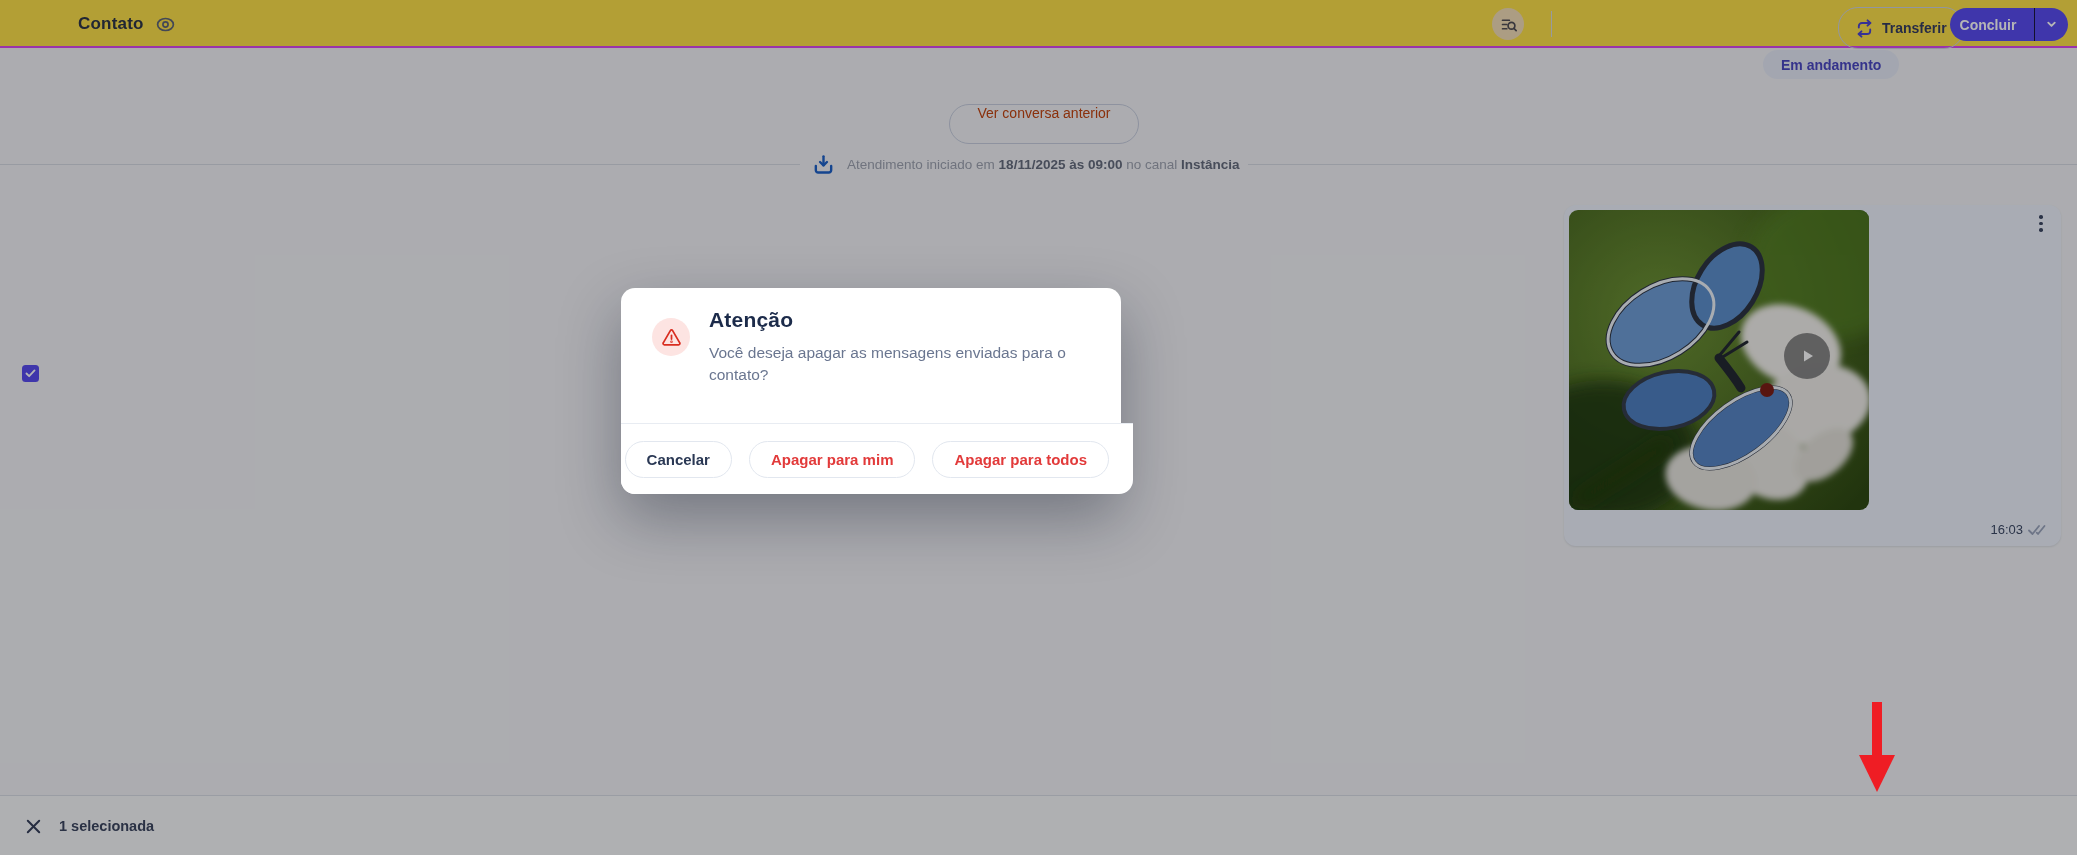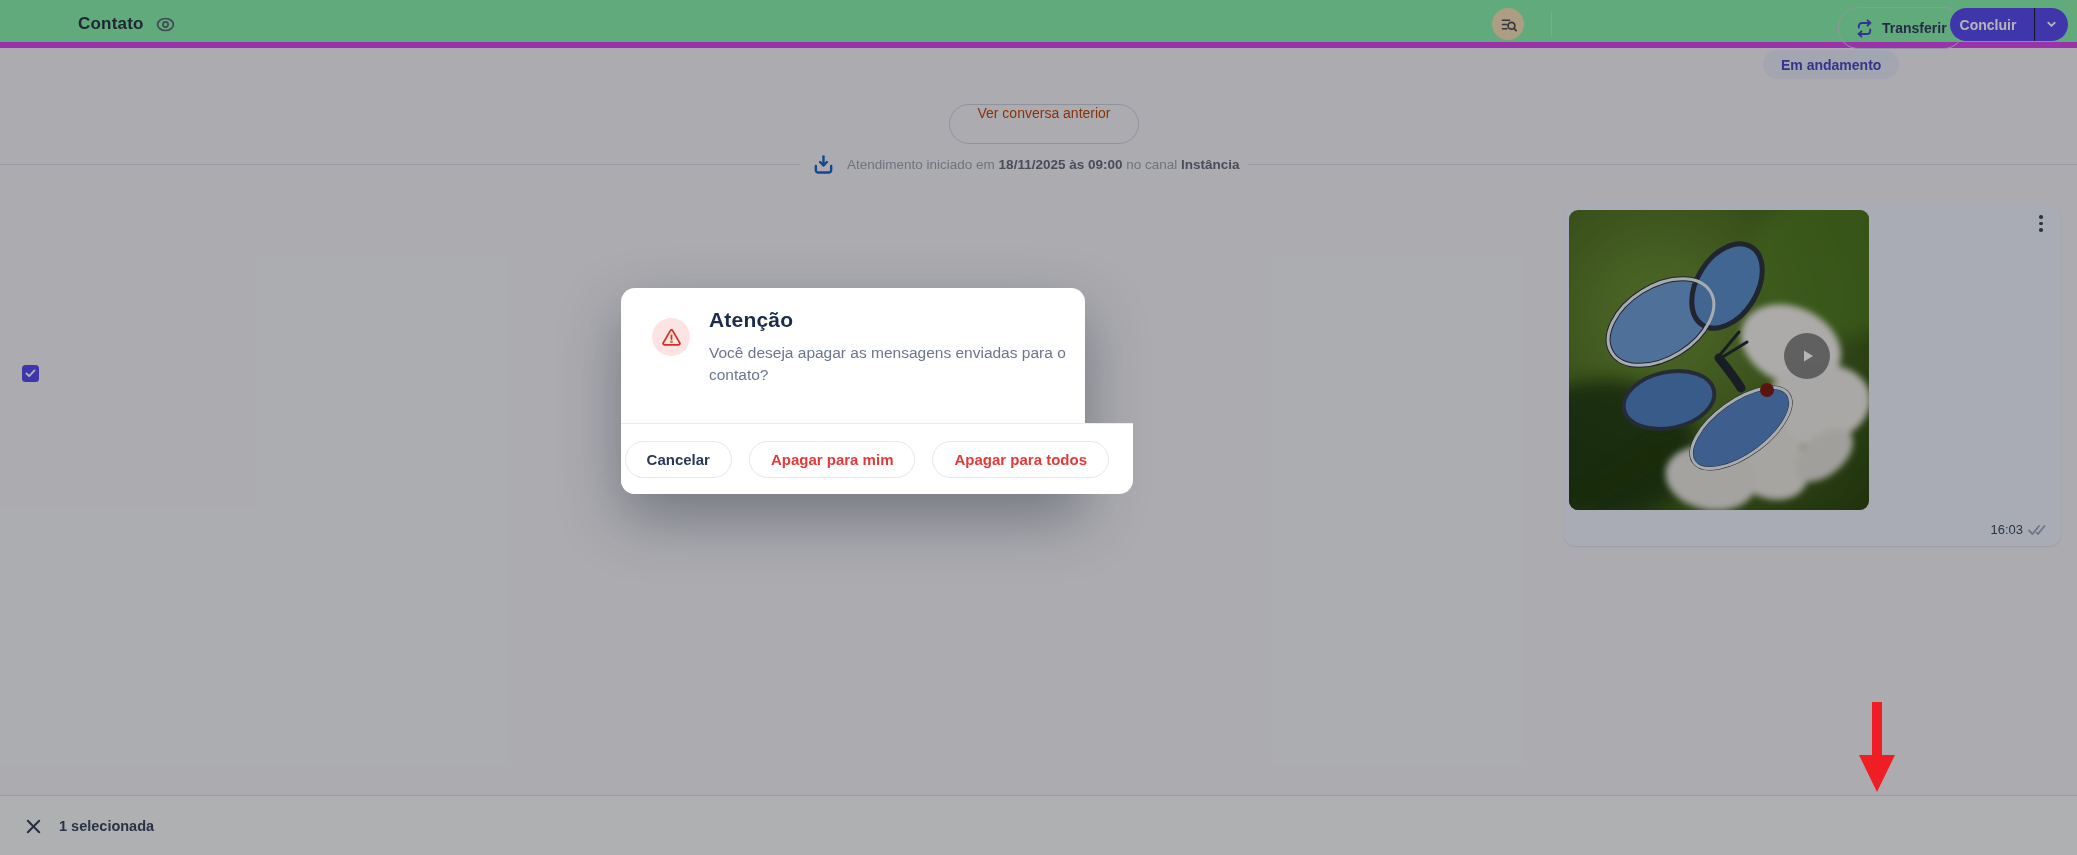--- a/index.html
+++ b/index.html
@@ -2,21 +2,21 @@
 <html><head>
 <meta charset="utf-8">
 <style>
   * { box-sizing: border-box; margin: 0; padding: 0; }
   html,body { width: 2077px; height: 855px; }
   body { font-family: "Liberation Sans", sans-serif; background:#E9EAEE; }
   #app { position: relative; width: 2077px; height: 855px; background:#F2F3F6; overflow: hidden; }
 
   
   .header { position:absolute; top:0; left:0; width:2077px; height:48px;
-            background:#86efac; border-bottom:6px solid #d946ef; z-index:2; }
+            background:#fde047; border-bottom:2px solid #d946ef; z-index:2; }
   .header-left { position:absolute; left:78px; top:0; height:48px; display:flex; align-items:center; gap:12px; }
   .page-title { font-size:17px; font-weight:700; color:#2B3345; letter-spacing:.2px; }
   .icon-btn { display:flex; align-items:center; justify-content:center; cursor:pointer; background:none; border:none; }
   .search-circle { position:absolute; left:1492px; top:8px; width:32px; height:32px; border-radius:50%;
                    background:#F2DDB7; display:flex; align-items:center; justify-content:center; border:none; cursor:pointer; }
   .header-vdiv { position:absolute; left:1551px; top:11px; width:1px; height:26px; background:#D4D8E0; }
   .status-badge { position:absolute; left:1763px; top:10px; height:29px; padding:0 18px; border-radius:15px;
                   background:#E6EAF6; color:#4845C2; font-size:14px; font-weight:700;
                   display:flex; align-items:center;margin-top:40px; }
   .btn { border-radius:20px; display:flex; align-items:center; justify-content:center; gap:8px;
@@ -60,21 +60,21 @@
   .msg-time { font-size:13px; color:#3A4763; }
 
   
   .selection-bar { position:absolute; left:0; top:795px; width:2077px; height:60px;
                    background:#F7F8FA; border-top:1px solid #D9DDE5; z-index:2; }
   .sel-left { position:absolute; left:24px; top:0; height:60px; display:flex; align-items:center; gap:16px; }
   .sel-count { font-size:14.5px; font-weight:700; color:#3A445E; }
 
   
   .dim-overlay { position:absolute; inset:0; background:rgba(10,11,14,.30); z-index:10; }
-  .modal { position:absolute; left:621px; top:288px; width:464px; height:206px; background:#FFFFFF;
+  .modal { position:absolute; left:621px; top:288px; width:500px; height:206px; background:#FFFFFF;
            border-radius:14px; z-index:20; box-shadow:0 24px 60px rgba(15,23,42,.35); }
   .modal-icon { position:absolute; left:31px; top:30px; width:38px; height:38px; border-radius:50%;
                 background:#FDE4E2; display:flex; align-items:center; justify-content:center; }
   .modal-title { position:absolute; left:88px; top:20px; font-size:21px; font-weight:700; color:#1C2B4A; letter-spacing:.2px; }
   .modal-body { position:absolute; left:88px; top:54px; width:368px; font-size:15.5px; line-height:1.42; color:#6A7690; }
   .modal-footer { position:absolute; left:0; top:135px; width:512px; height:71px; border-top:1px solid #E8ECF2;
                   display:flex; align-items:center; justify-content:flex-end; gap:17px; padding-right:24px;
                   border-radius:0 0 14px 14px; background:#FFFFFF; }
   .modal-btn { height:37px; border-radius:19px; border:1px solid #E2E7EF; background:#FFFFFF; padding:0 21px;
                font-size:15px; font-weight:700; cursor:pointer; font-family:"Liberation Sans",sans-serif; }

